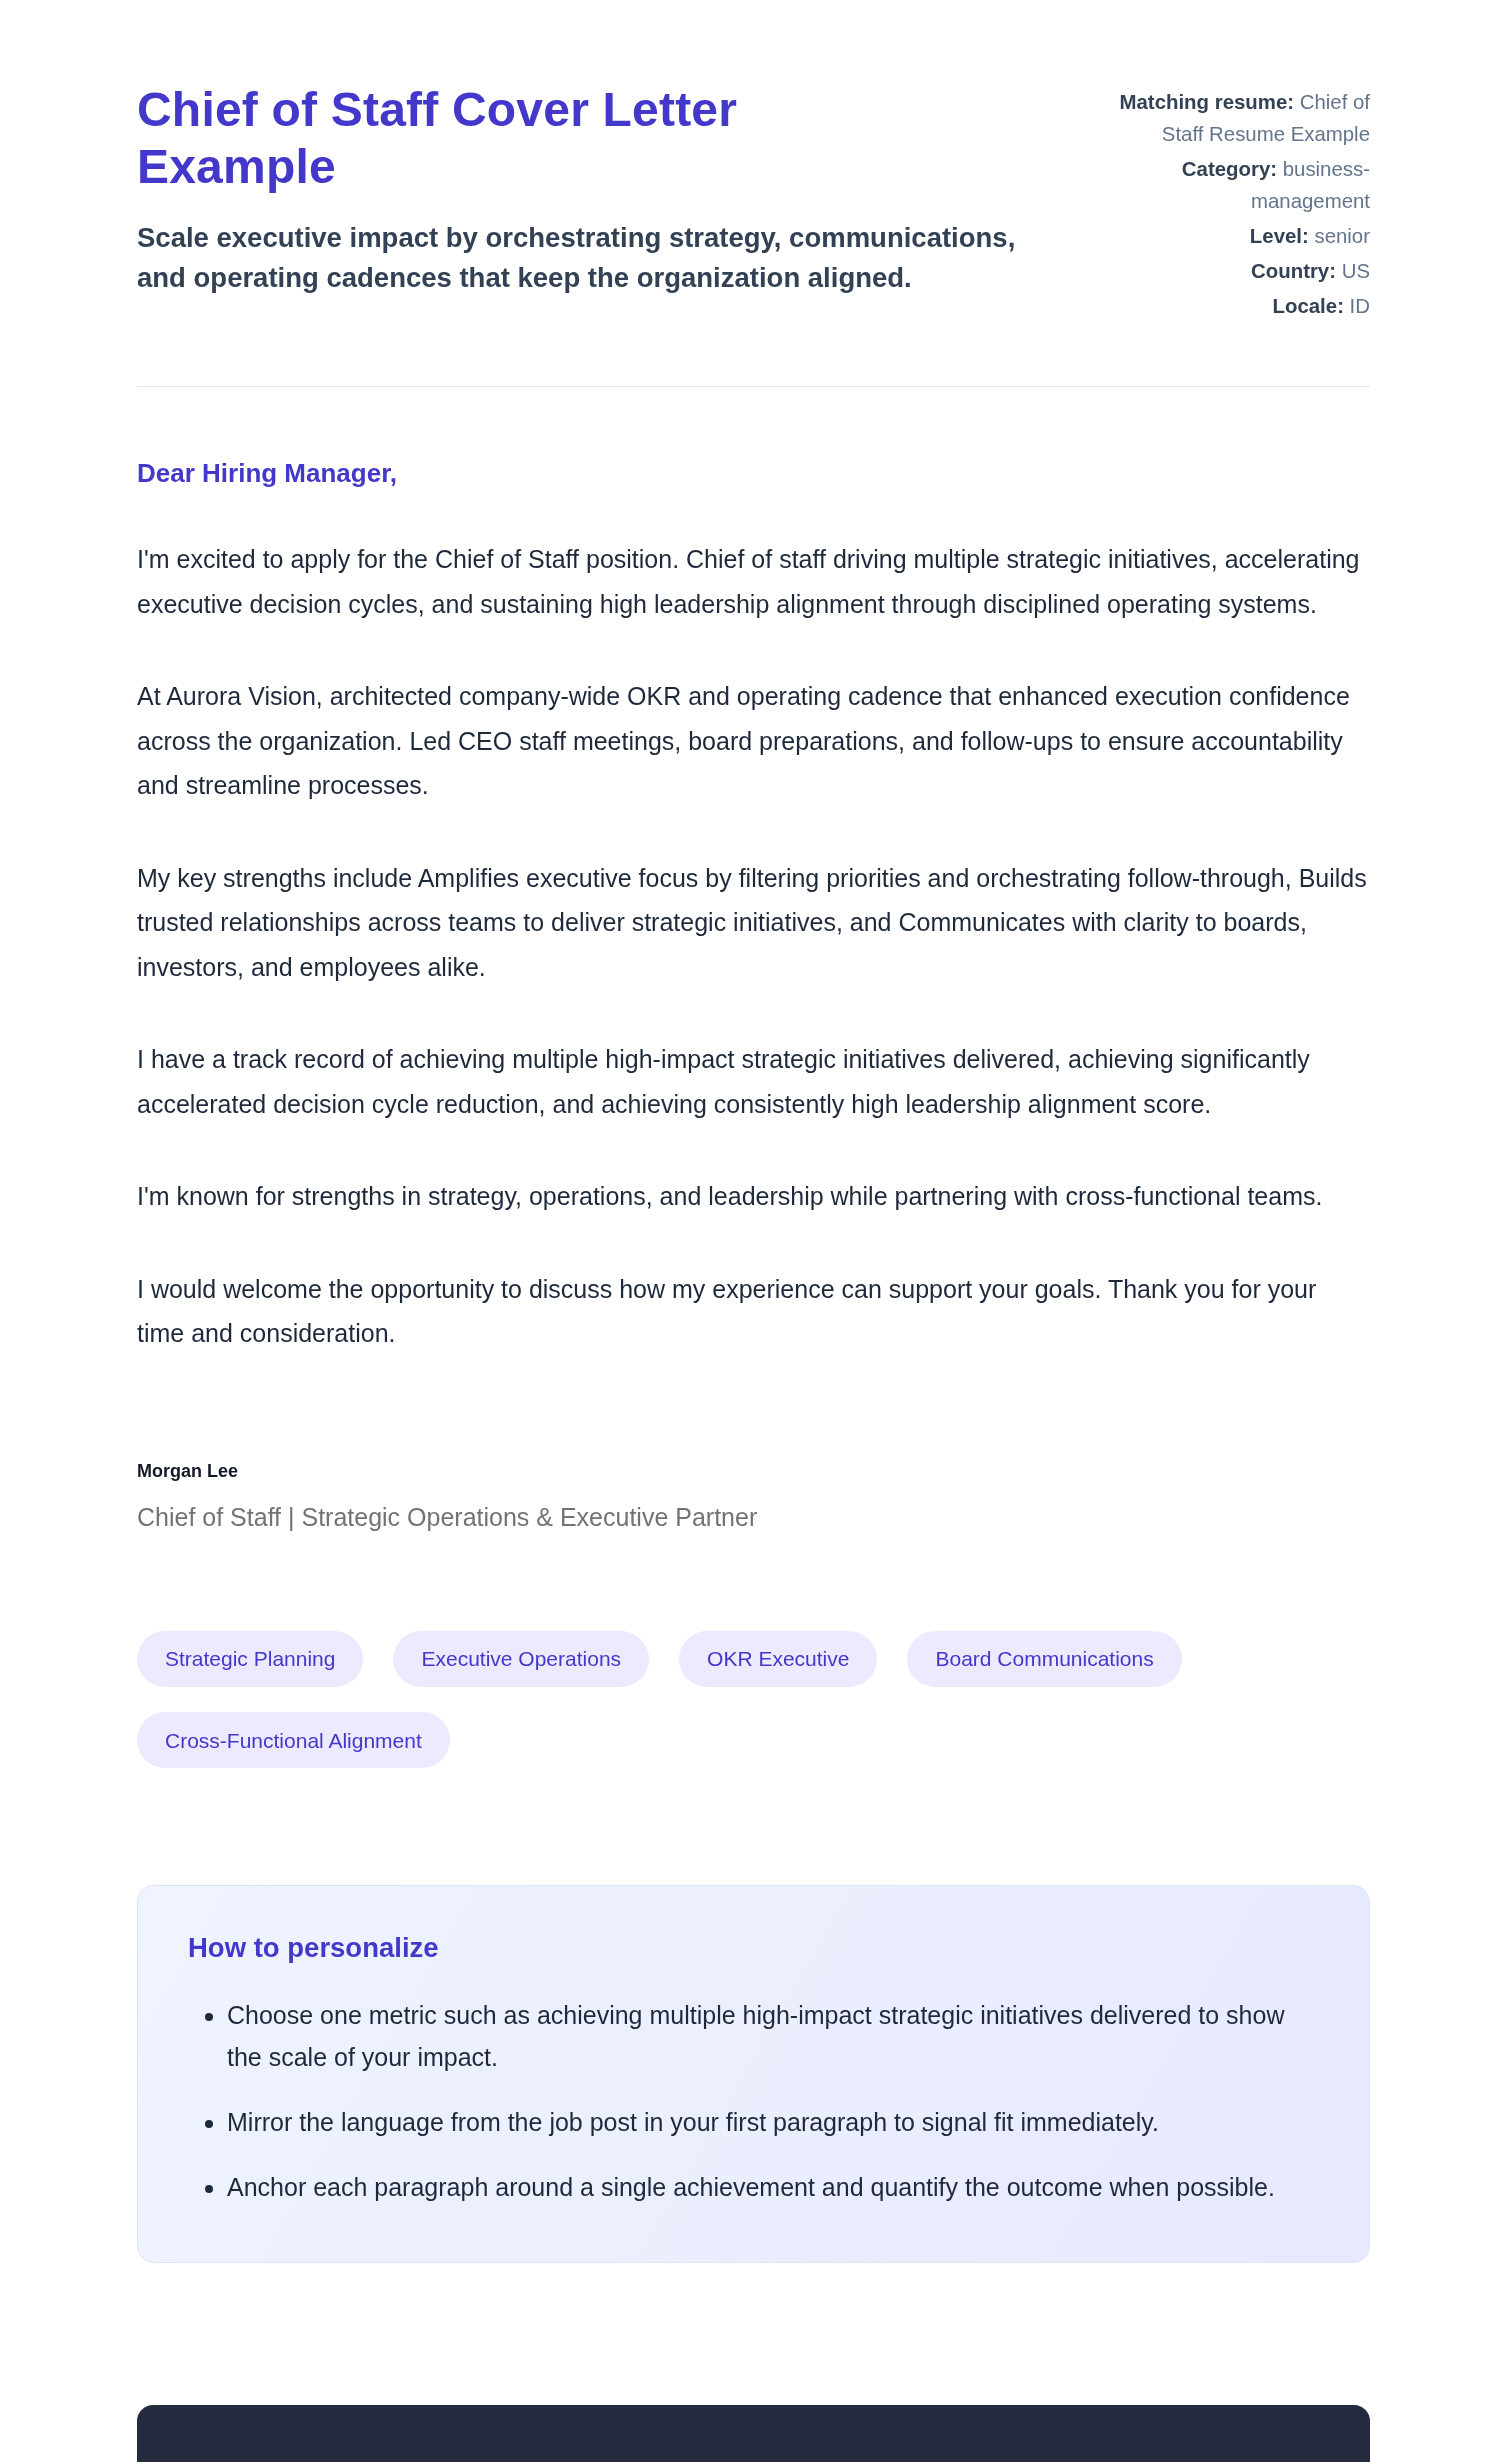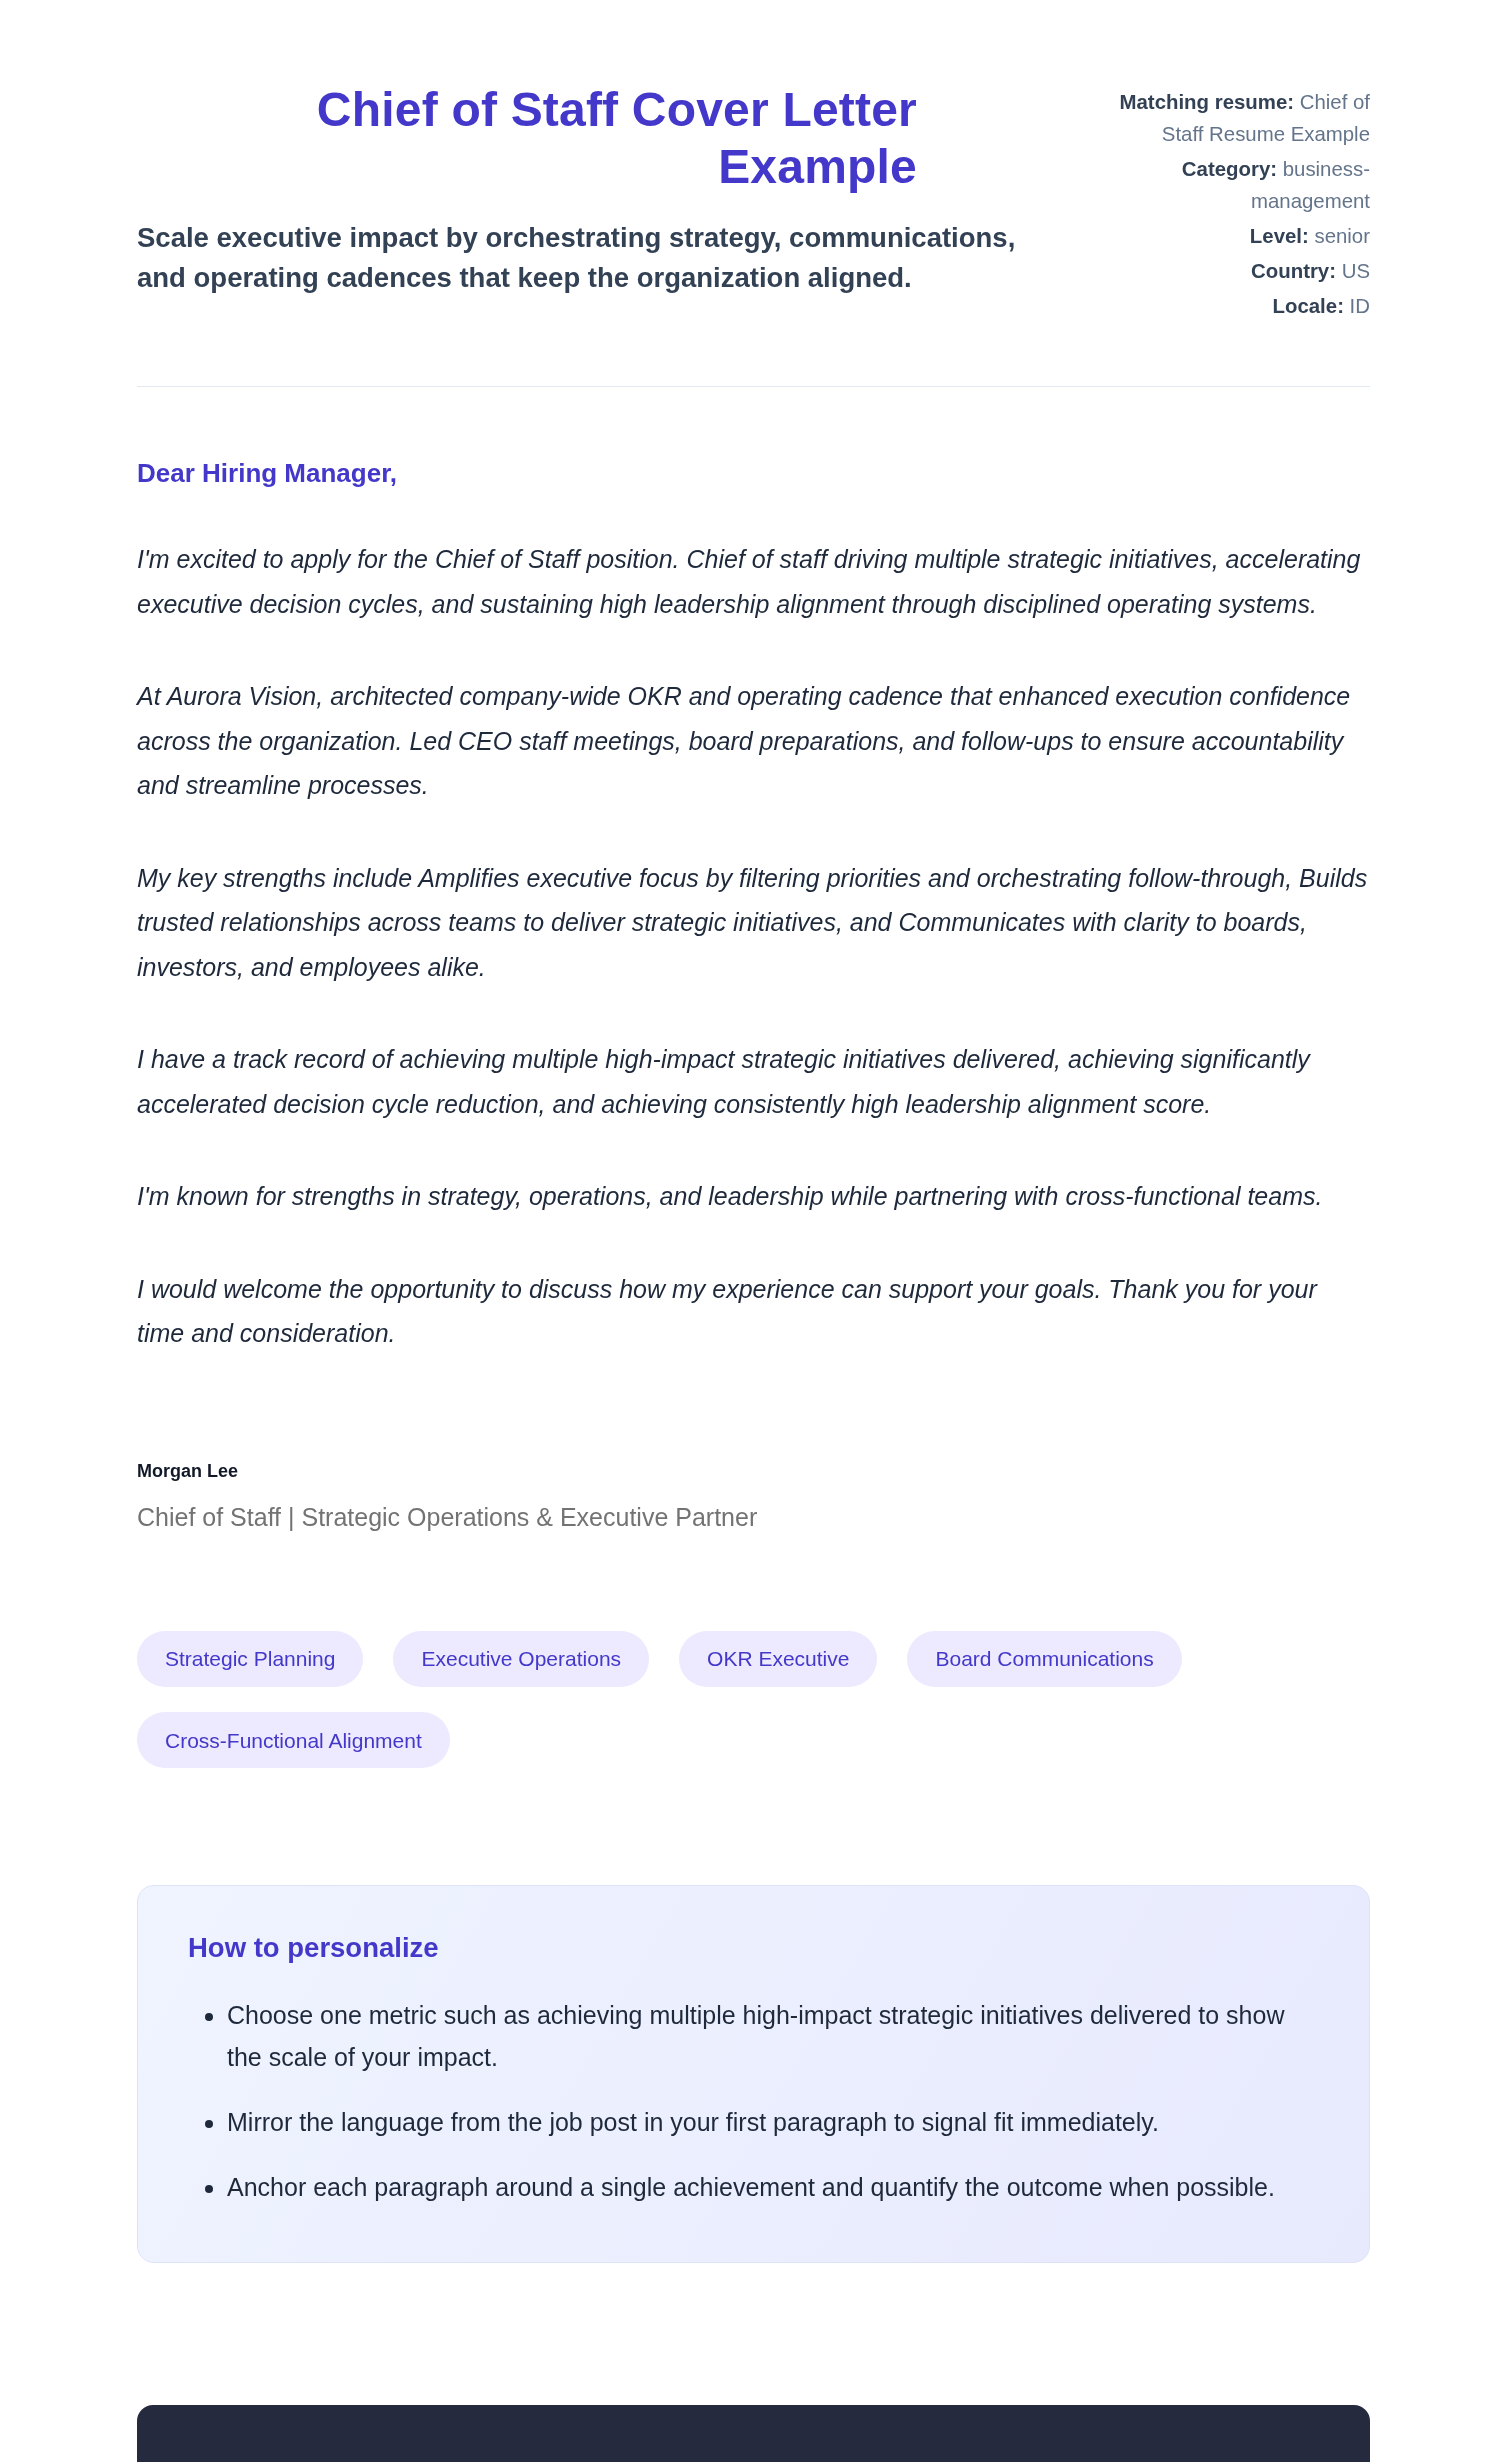--- a/index.html
+++ b/index.html
@@ -21,21 +21,20 @@
   .header { display: flex; justify-content: space-between; gap: 43px; }
   .header-left { max-width: 940px; }
   h1.title {
     margin: 0;
     font-size: 48px;
     line-height: 1.18;
     font-weight: 700;
     color: #4338ca;
     letter-spacing: 0.2px;
     max-width: 780px;
-    text-align: right;
   }
   .subtitle {
     margin-top: 23px;
     font-size: 27.5px;
     line-height: 1.45;
     font-weight: 700;
     color: #334155;
     max-width: 926px;
   }
   .meta {
@@ -62,21 +61,20 @@
     font-size: 26px;
     font-weight: 700;
     color: #4338ca;
   }
   .para {
     margin: 48px 0 0 0;
     font-size: 25px;
     line-height: 1.78;
     color: #1e293b;
     max-width: 1234px;
-    font-style: italic;
   }
 
   .signature { margin-top: 105px; }
   .sig-name { font-size: 18px; font-weight: 700; color: #111827; }
   .sig-role { margin-top: 21px; font-size: 25px; color: #737373; }
 
   
   .tags {
     margin-top: 99px;
     display: flex;

